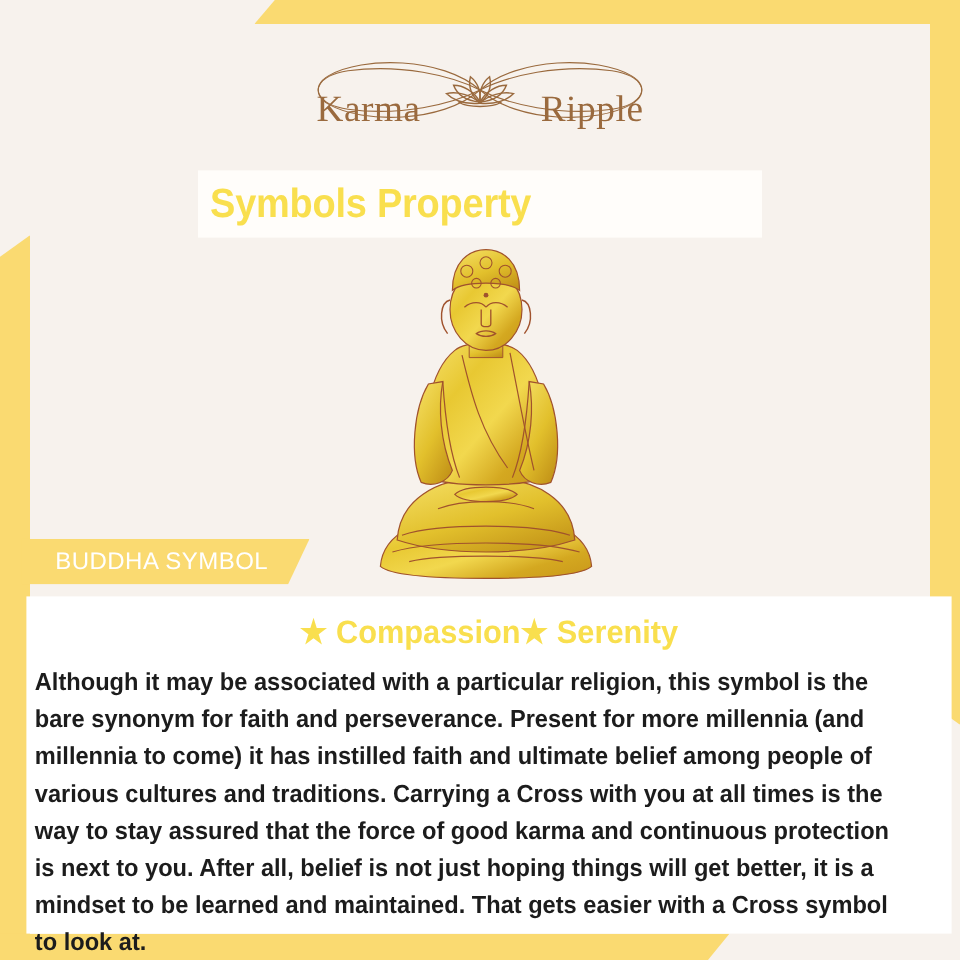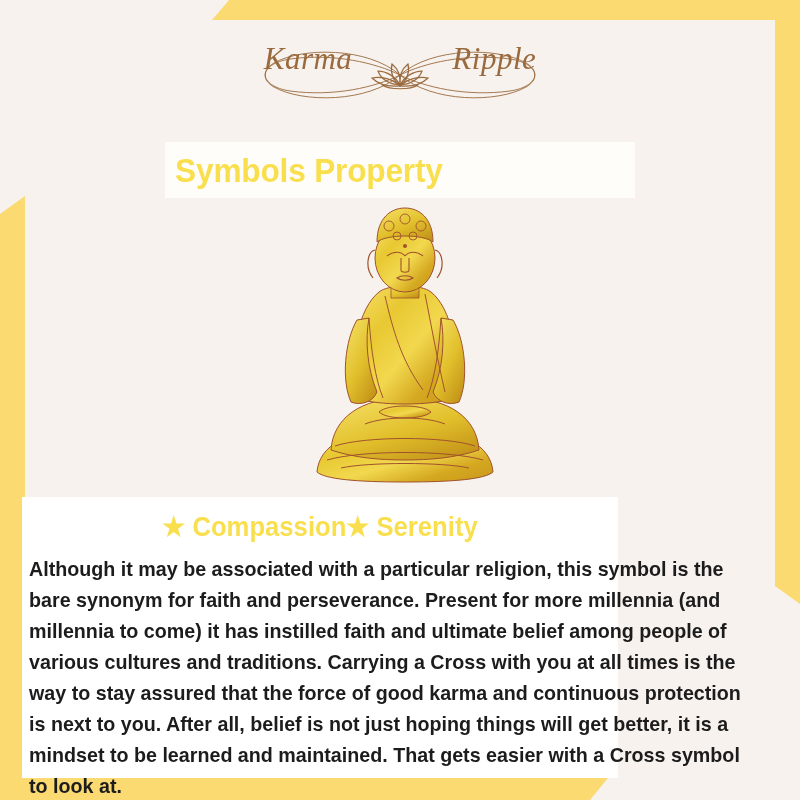--- a/index.html
+++ b/index.html
@@ -72,23 +72,22 @@
     height: 70px;
     display: flex;
     align-items: center;
     justify-content: center;
   }
   .logo {
     position: relative;
     width: 300px;
     height: 68px;
     display: flex;
-    align-items: flex-start;
+    align-items: flex-end;
     justify-content: center;
-    font-style: italic;
   }
   .logo svg { position: absolute; inset: 0; }
   .logo-text {
     position: relative;
     display: flex;
     align-items: center;
     justify-content: center;
     width: 100%;
     font-family: "Liberation Serif", serif;
     font-size: 31px;
@@ -146,21 +145,21 @@
     letter-spacing: 0.4px;
     padding-left: 28px;
     font-family: "Liberation Sans", sans-serif;
   }
 
   
   .content-panel {
     position: absolute;
     left: 22px;
     top: 497px;
-    width: 596px;
+    width: 771px;
     height: 281px;
     background: #ffffff;
   }
 
   .subtitle {
     position: absolute;
     top: 14px;
     left: 0;
     width: 100%;
     text-align: center;
@@ -286,19 +285,22 @@
         <path d="M64 118 C 66 150, 70 178, 78 198"></path>
         <path d="M136 118 C 134 150, 130 178, 122 198"></path>
         <path d="M30 246 C 60 236, 140 236, 170 246"></path>
         <path d="M22 260 C 56 250, 144 250, 178 260"></path>
         <path d="M36 268 C 62 262, 138 262, 164 268"></path>
         <path d="M60 224 C 80 216, 120 216, 140 224"></path>
       </g>
     </svg>
   </div>
 
+  <div class="badge">
+    <span class="badge-label">BUDDHA SYMBOL</span>
+  </div>
 
   <div class="content-panel">
     <div class="subtitle">★ Compassion★ Serenity</div>
     <div class="body-copy">Although it may be associated with a particular religion, this symbol is the bare synonym for faith and perseverance. Present for more millennia (and millennia to come) it has instilled faith and ultimate belief among people of various cultures and traditions. Carrying a Cross with you at all times is the way to stay assured that the force of good karma and continuous protection is next to you. After all, belief is not just hoping things will get better, it is a mindset to be learned and maintained. That gets easier with a Cross symbol to look at.</div>
   </div>
 
 </div>
 
 </body></html>

